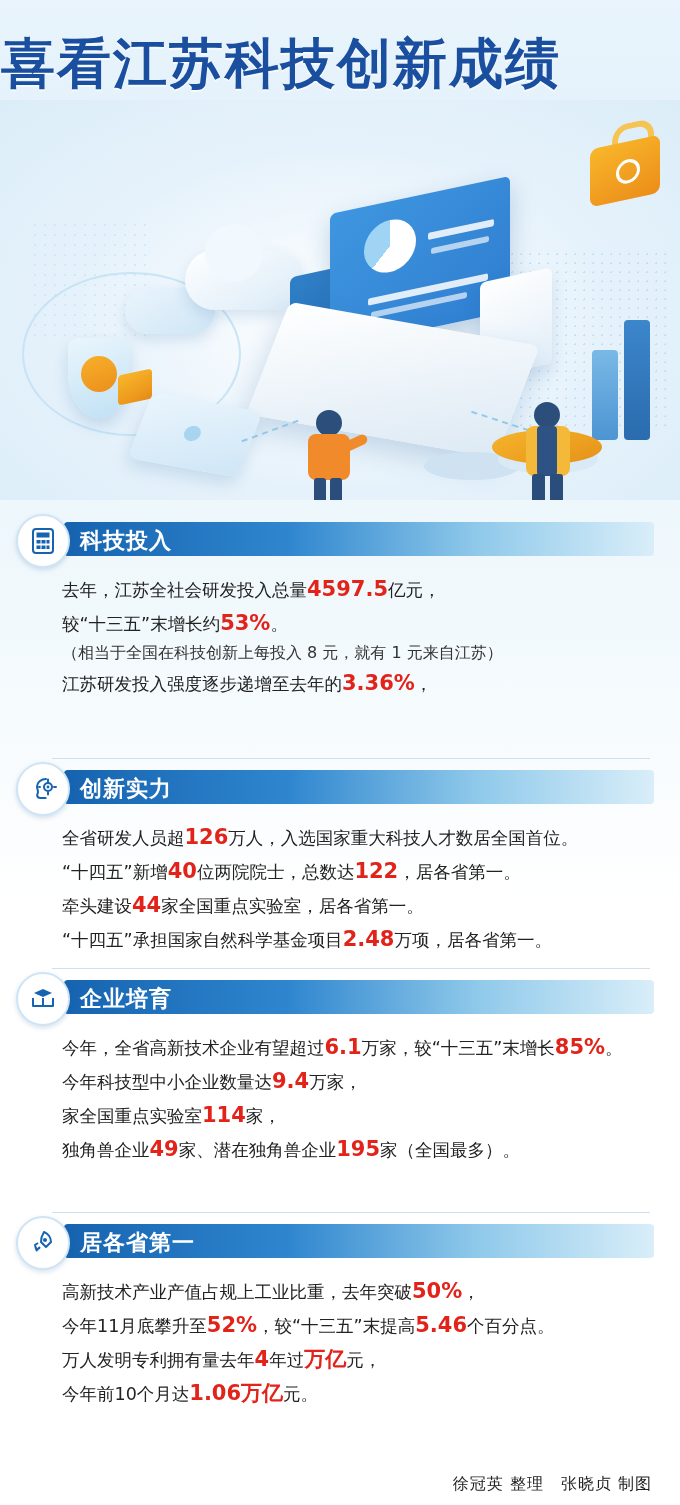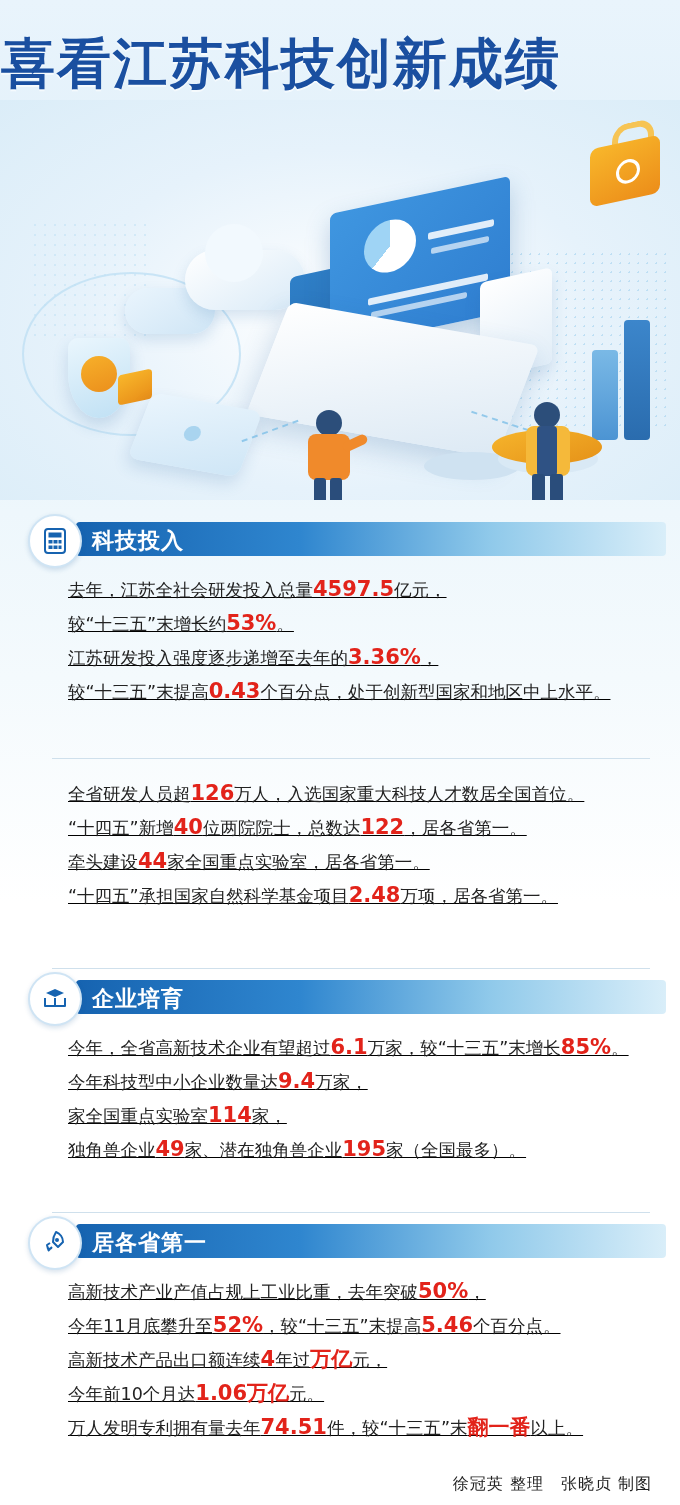--- a/index.html
+++ b/index.html
@@ -138,21 +138,21 @@
   .pl .p-leg.l2{left:30px;top:68px;width:12px;height:54px;}
   
   .pr{left:520px;top:302px;width:60px;height:130px;}
   .pr .p-head{left:14px;top:0;width:26px;height:26px;}
   .pr .p-body{left:6px;top:24px;width:44px;height:50px;background:#f5b93a;}
   .pr .vest{position:absolute;left:17px;top:24px;width:20px;height:50px;background:#2f5284;border-radius:4px;}
   .pr .p-leg.l1{left:12px;top:72px;width:13px;height:58px;}
   .pr .p-leg.l2{left:30px;top:72px;width:13px;height:58px;}
   .dashline{position:absolute;border-top:2px dashed #7fc0e8;opacity:.8;}
   
-  .section{position:absolute;left:16px;width:640px;text-decoration:underline;}
+  .section{position:absolute;left:4px;width:640px;}
   .sec-head{position:relative;height:44px;}
   .sec-bar{
     position:absolute;left:60px;top:4px;width:590px;height:34px;border-radius:4px;
     background:linear-gradient(90deg,#1663b0 0%,#2f86cf 38%,#8fc9ea 70%,#d9eef9 100%);
   }
   .sec-title{
     position:absolute;left:76px;top:8px;font-size:22px;font-weight:bold;color:#ffffff;
     font-family:"DejaVu Sans","Liberation Sans",sans-serif;letter-spacing:1px;
   }
   .sec-icon{
@@ -160,20 +160,21 @@
     background:#ffffff;border:2px solid #cfe4f4;
     display:flex;align-items:center;justify-content:center;
     box-shadow:0 2px 5px rgba(30,90,150,.18);
   }
   .sec-icon svg{display:block;}
   .sec-body{position:relative;padding:10px 0 0 52px;}
   .line{
     font-size:17.5px;color:#222;line-height:1.62;
     font-family:"DejaVu Sans","Liberation Sans",sans-serif;
     white-space:nowrap;
+    margin-left:6px;
   }
   .num{color:#e2231a;font-weight:bold;font-size:21px;}
   .note{font-size:16px;color:#333;}
   .divider{
     position:absolute;left:52px;width:598px;height:1px;background:#cfe0ec;
   }
   .credit{
     position:absolute;right:28px;bottom:10px;font-size:16px;color:#222;
     font-family:"DejaVu Sans","Liberation Sans",sans-serif;letter-spacing:1px;
   }
@@ -254,31 +255,43 @@
       </div>
       <div class="sec-title">科技投入</div>
     </div>
     <div class="sec-body">
       <div class="line">
         <span>去年，江苏全社会研发投入总量</span><span class="num">4597.5</span><span>亿元，</span>
       </div>
       <div class="line">
         <span>较“十三五”末增长约</span><span class="num">53%</span><span>。</span>
       </div>
+      <div class="line note">
+        <span>（相当于全国在科技创新上每投入 8 元，就有 1 元来自江苏）</span>
+      </div>
       <div class="line">
         <span>江苏研发投入强度逐步递增至去年的</span><span class="num">3.36%</span><span>，</span>
       </div>
-      <div class="line">
-        <span>较“十三五”末提高</span><span class="num">0.43</span><span>个百分点，处于创新型国家和地区中上水平。</span>
-      </div>
     </div>
   </div>
   <div class="divider" style="top:758px;"></div>
 
   <div class="section" style="top:766px;">
+    <div class="sec-head">
+      <div class="sec-bar"></div>
+      <div class="sec-icon">
+        <svg width="28" height="28" viewBox="0 0 28 28">
+          <path d="M17 4c-5 0-9 3.4-9 7.6 0 2.1 1 3.7 1 5.4 0 1.3-.8 2-.8 3.2 0 1.6 1.4 2.8 3.3 2.8h5.2" fill="none" stroke="#1663b0" stroke-width="2" stroke-linecap="round"></path>
+          <circle cx="19" cy="12" r="4" fill="none" stroke="#1663b0" stroke-width="2"></circle>
+          <circle cx="19" cy="12" r="1.4" fill="#1663b0"></circle>
+          <path d="M19 6.5v-2M19 19.5v-2M25 12h2M11 12h-1" stroke="#1663b0" stroke-width="2" stroke-linecap="round"></path>
+        </svg>
+      </div>
+      <div class="sec-title">创新实力</div>
+    </div>
     <div class="sec-body">
       <div class="line">
         <span>全省研发人员超</span><span class="num">126</span><span>万人，入选国家重大科技人才数居全国首位。</span>
       </div>
       <div class="line">
         <span>“十四五”新增</span><span class="num">40</span><span>位两院院士，总数达</span><span class="num">122</span><span>，居各省第一。</span>
       </div>
       <div class="line">
         <span>牵头建设</span><span class="num">44</span><span>家全国重点实验室，居各省第一。</span>
       </div>
@@ -331,25 +344,22 @@
       <div class="sec-title">居各省第一</div>
     </div>
     <div class="sec-body">
       <div class="line">
         <span>高新技术产业产值占规上工业比重，去年突破</span><span class="num">50%</span><span>，</span>
       </div>
       <div class="line">
         <span>今年11月底攀升至</span><span class="num">52%</span><span>，较“十三五”末提高</span><span class="num">5.46</span><span>个百分点。</span>
       </div>
       <div class="line">
-        <span>高新技术产品出口额连续</span><span class="num">4</span><span>年过</span><span class="num">万亿</span><span>元，</span>
+        <span>万人发明专利拥有量去年</span><span class="num">4</span><span>年过</span><span class="num">万亿</span><span>元，</span>
       </div>
       <div class="line">
         <span>今年前10个月达</span><span class="num">1.06</span><span class="num">万亿</span><span>元。</span>
-      </div>
-      <div class="line">
-        <span>万人发明专利拥有量去年</span><span class="num">74.51</span><span>件，较“十三五”末</span><span class="num">翻一番</span><span>以上。</span>
       </div>
     </div>
   </div>
 
   <div class="credit">徐冠英 整理　张晓贞 制图</div>
 </div>
 
 </body></html>

